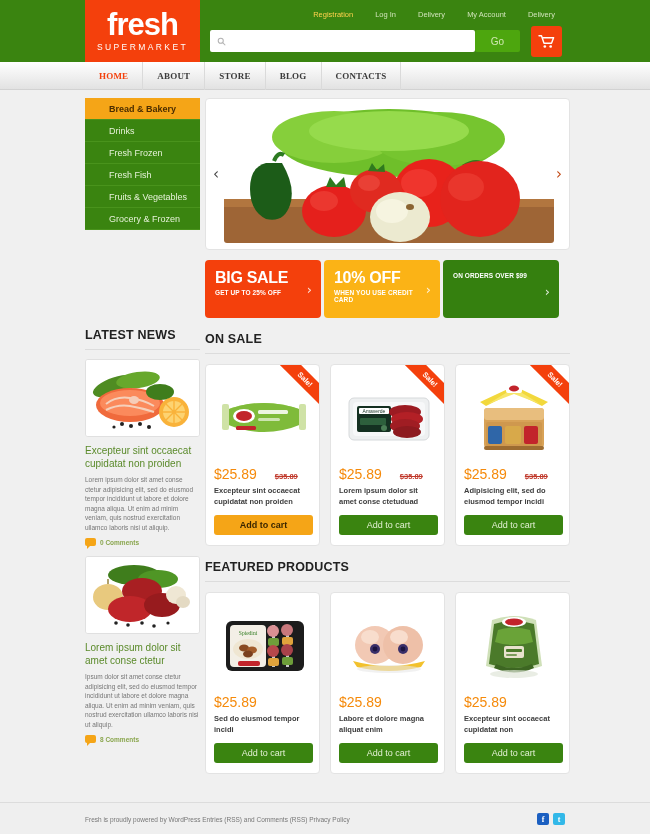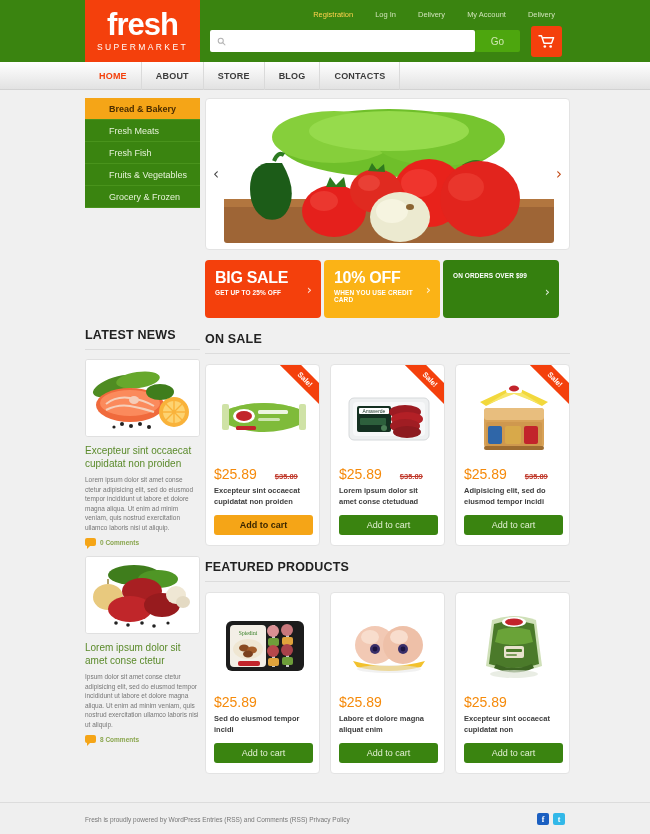--- a/index.html
+++ b/index.html
@@ -53,21 +53,21 @@
   }
   .cart-btn {
     position: absolute; left: 531px; top: 26px; width: 31px; height: 31px;
     background: #f4400c; border-radius: 3px; display: flex;
     align-items: center; justify-content: center; cursor: pointer;
   }
 
   
   .nav {
     height: 28px; background: linear-gradient(#ffffff,#e2e2e2);
-    border-bottom: 1px solid #d2d2d2; position: relative;
+    border-bottom: 1px solid #d2d2d2; position: relative; font-family: Liberation Serif, serif;
   }
   .nav-inner { margin-left: 85px; display: flex; height: 28px; }
   .nav-item {
     padding: 0 14px; display: flex; align-items: center; font-size: 9px;
     font-weight: bold; color: #3b3b3b; border-right: 1px solid #dadada;
     cursor: pointer; letter-spacing: .2px;
   }
   .nav-item.active { color: #f4400c; }
 
   
@@ -250,21 +250,22 @@
       <div class="nav-item">STORE</div>
       <div class="nav-item">BLOG</div>
       <div class="nav-item">CONTACTS</div>
     </div>
   </div>
 
   <div class="content">
 
     <div class="sidebar">
       <div class="cat-item active">Bread &amp; Bakery</div>
-      <div class="cat-item">Fresh Meats</div>
+      <div class="cat-item">Drinks</div>
+      <div class="cat-item">Fresh Frozen</div>
       <div class="cat-item">Fresh Fish</div>
       <div class="cat-item">Fruits &amp; Vegetables</div>
       <div class="cat-item">Grocery &amp; Frozen</div>
     </div>
 
     <div class="latest-news">
       <div class="block-title">LATEST NEWS</div>
 
       <div class="news-item">
         <div class="news-thumb">

